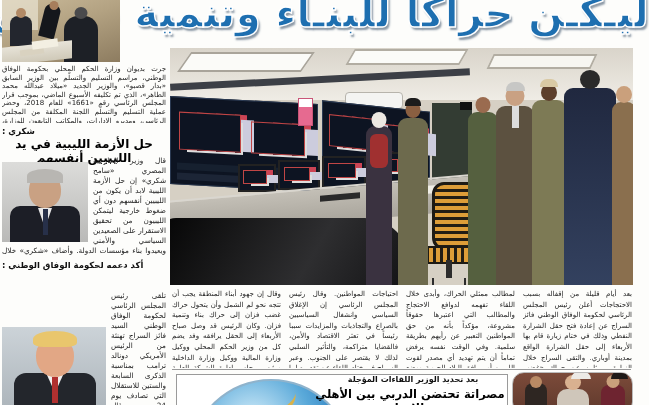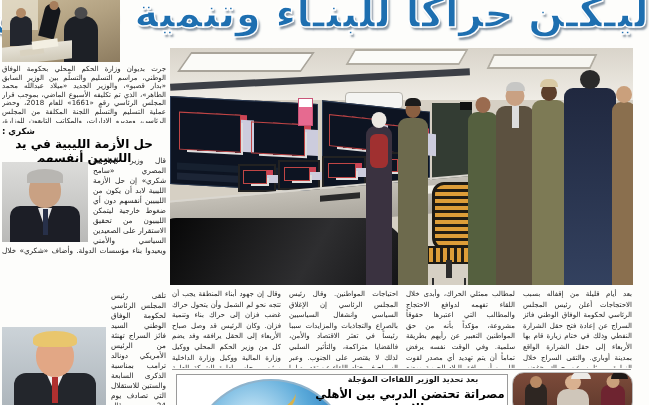--- a/index.html
+++ b/index.html
@@ -64,20 +64,21 @@
     <div class="photo" style="position:relative;float:left;margin:6px 5px 0 0;width:86px;height:80px;background:linear-gradient(#dcdcda,#b9b9b7);">
       <div class="abs" style="left:8px;top:44px;width:70px;height:36px;background:#1c1e26;border-radius:10px 10px 0 0;"></div>
       <div class="abs" style="left:36px;top:46px;width:14px;height:20px;background:#e8e8e8;clip-path:polygon(0 0,100% 0,50% 100%);"></div>
       <div class="abs" style="left:41px;top:47px;width:5px;height:26px;background:#273049;"></div>
       <div class="abs" style="left:27px;top:12px;width:32px;height:34px;background:#c9a183;border-radius:45% 45% 48% 48%;"></div>
       <div class="abs" style="left:25px;top:7px;width:36px;height:14px;background:#b8b6b2;border-radius:50% 50% 0 0;"></div>
     </div>
     <span>قال وزير الخارجية المصري «سامح شكري» إن حل الأزمة الليبية لابد أن يكون من الليبيين أنفسهم دون أي ضغوط خارجية ليتمكن الليبيون من تحقيق الاستقرار على الصعيدين السياسي والأمني ويعيدوا بناء مؤسسات الدولة. وأضاف «شكري» خلال لقاء مع الممثلة العليا للسياسة الخارجية في الاتحاد الأوروبي «فيديريكا موغيريني» في بروكسل أنه من الضروري الدفع بالمسار السياسي لحل الأزمة الليبية.</span>
   </div>
 
+  <div class="abs kicker" style="left:2px;top:260px;width:164px;font-size:8.5px;">أكد دعمه لحكومة الوفاق الوطني :</div>
 
   <div class="abs body-s jtext" style="left:2px;top:291px;width:164px;height:114px;">
     <div class="photo" style="position:relative;float:left;margin:36px 5px 0 0;width:104px;height:78px;background:linear-gradient(#ccd3d8,#aeb6bc);">
       <div class="abs" style="left:12px;top:46px;width:82px;height:32px;background:#23262c;border-radius:12px 12px 0 0;"></div>
       <div class="abs" style="left:45px;top:48px;width:16px;height:18px;background:#f0f0f0;clip-path:polygon(0 0,100% 0,50% 100%);"></div>
       <div class="abs" style="left:50px;top:50px;width:6px;height:26px;background:#b03030;"></div>
       <div class="abs" style="left:34px;top:10px;width:38px;height:40px;background:#e2a785;border-radius:46% 46% 50% 50%;"></div>
       <div class="abs" style="left:31px;top:4px;width:44px;height:16px;background:#e9c66d;border-radius:60% 60% 30% 30%;"></div>
     </div>
     <span>تلقى رئيس المجلس الرئاسي لحكومة الوفاق الوطني السيد فائز السراج تهنئة من الرئيس الأمريكي دونالد ترامب بمناسبة الذكرى السابعة والستين للاستقلال التي تصادف يوم 24 ديسمبر. وقال الرئيس ترامب للسيد الرئيس في رسالة التهنئة «أرجو أن تقبل أفضل تمنياتي باحتفالكم بالذكرى السابعة والستين لاستقلال ليبيا في الرابع والعشرين من ديسمبر». وأكد الرئيس الأمريكي على استمرار الولايات المتحدة الأمريكية بدعم حكومة الوفاق</span>

